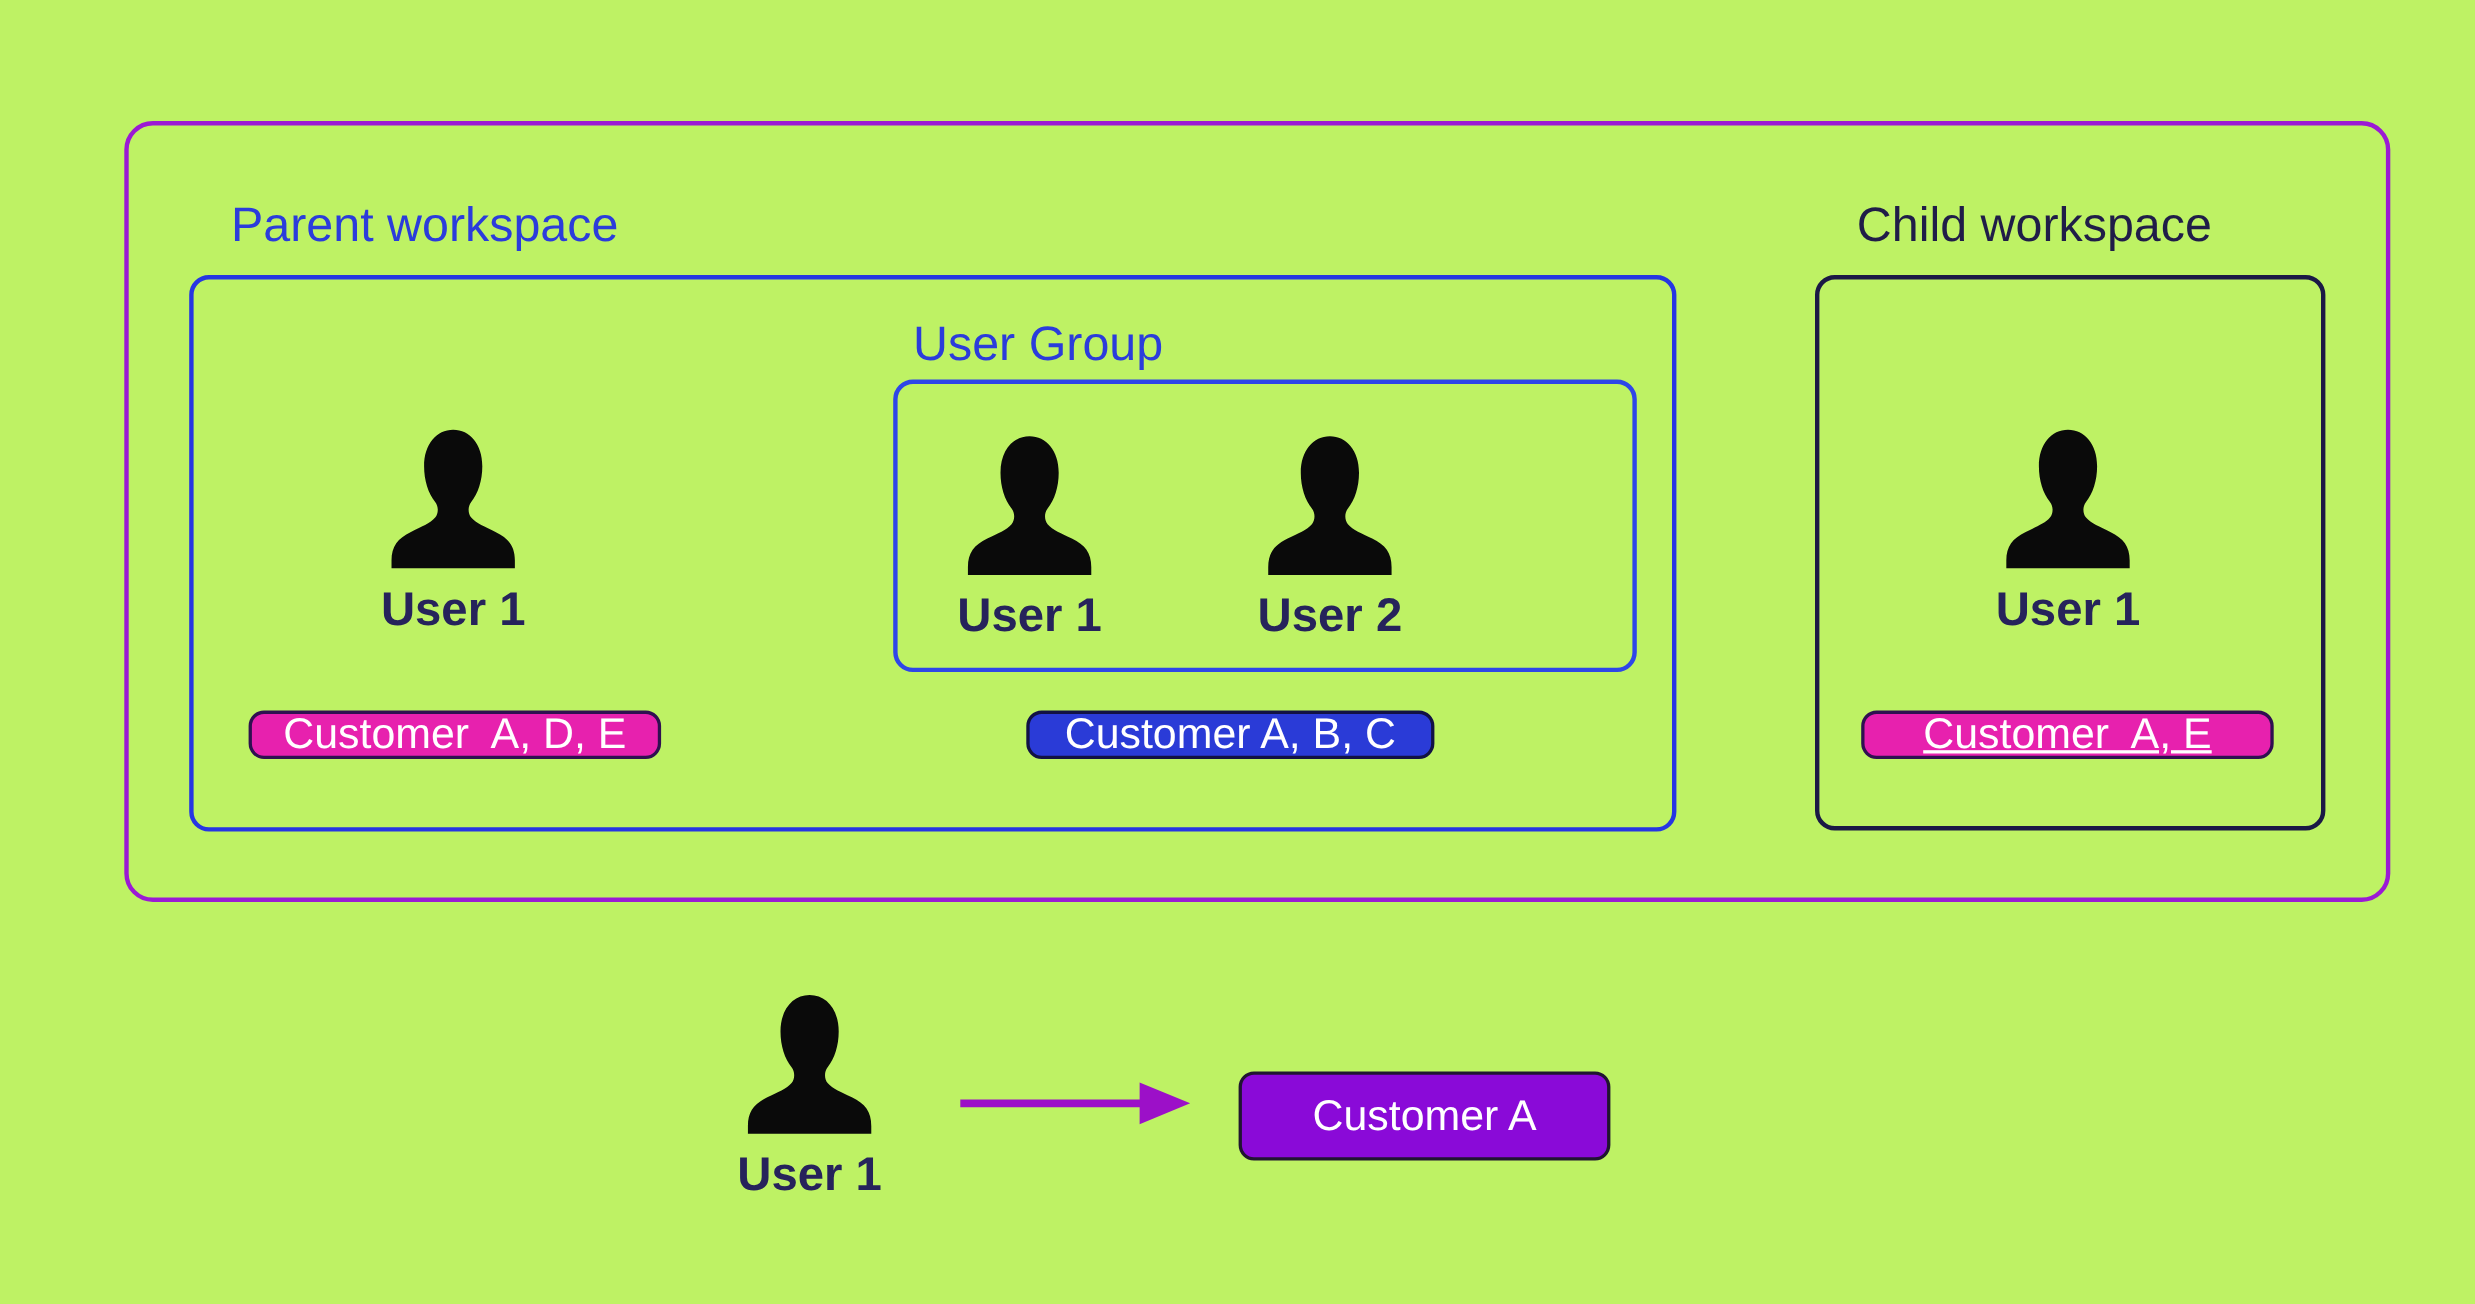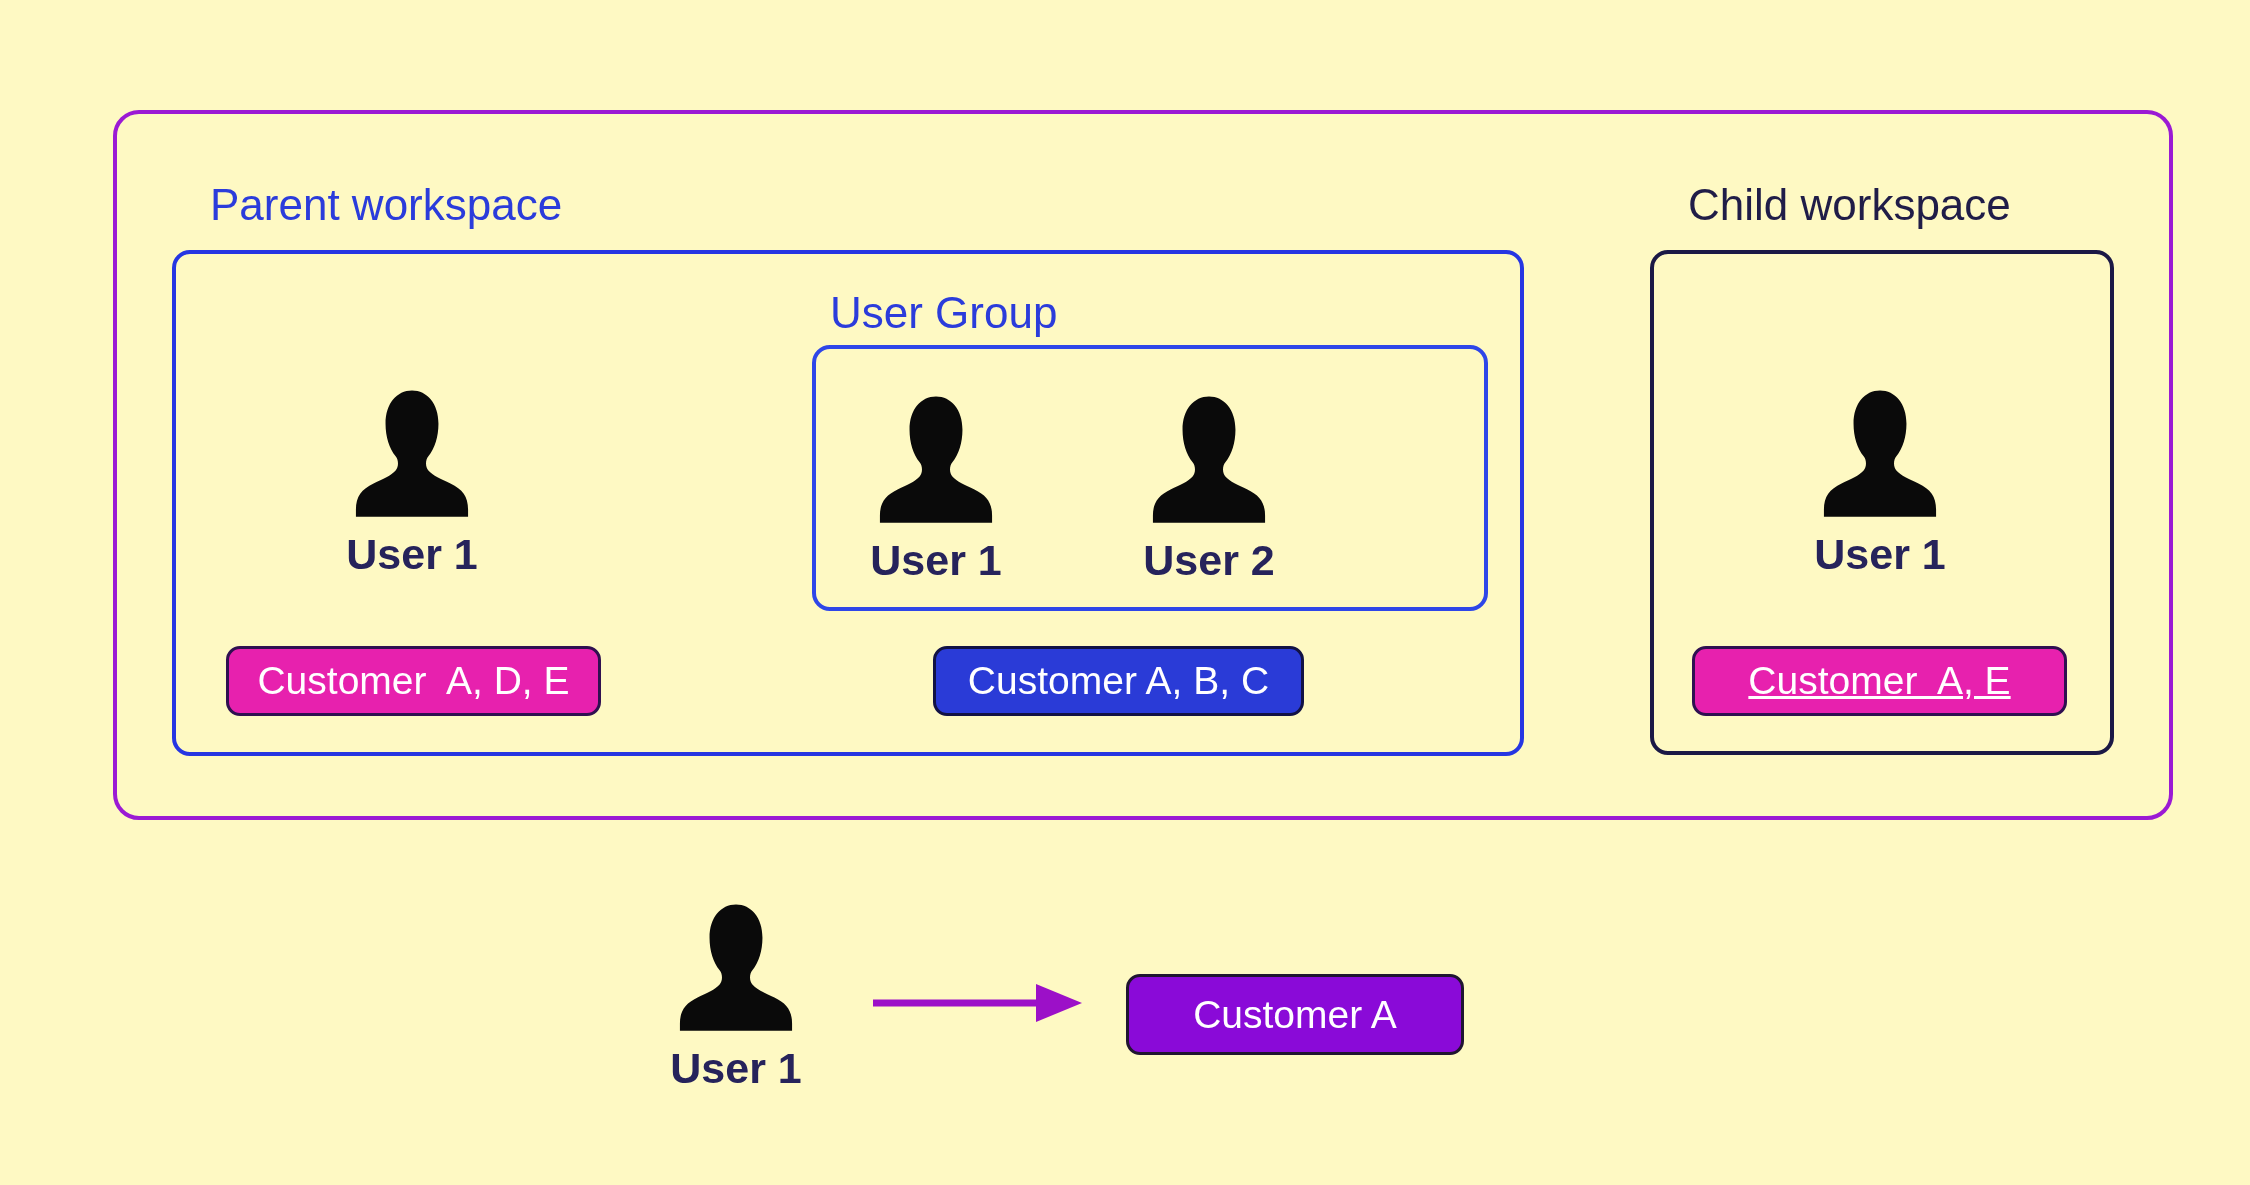--- a/index.html
+++ b/index.html
@@ -5,21 +5,21 @@
   html, body {
     margin: 0;
     padding: 0;
     background: #ffffff;
     font-family: "Liberation Sans", sans-serif;
   }
   .canvas {
     position: relative;
     width: 2250px;
     height: 1185px;
-    background: #fef9c3;
+    background: #bef264;
     overflow: hidden;
   }
   .box {
     position: absolute;
     background: transparent;
     box-sizing: border-box;
   }
   .box.outer {
     left: 113px; top: 110px; width: 2060px; height: 710px;
     border: 4px solid var(--outer_border);
@@ -61,21 +61,21 @@
   }
   .user-label {
     margin-top: 12px;
     font-size: 43px;
     font-weight: bold;
     color: var(--user_label);
     white-space: pre;
   }
   .badge {
     position: absolute;
-    height: 70px;
+    height: 44px;
     box-sizing: border-box;
     border-radius: 14px;
     color: var(--badge_text);
     font-size: 39px;
     display: flex;
     align-items: center;
     justify-content: center;
     white-space: pre;
   }
   .badge.pink {

